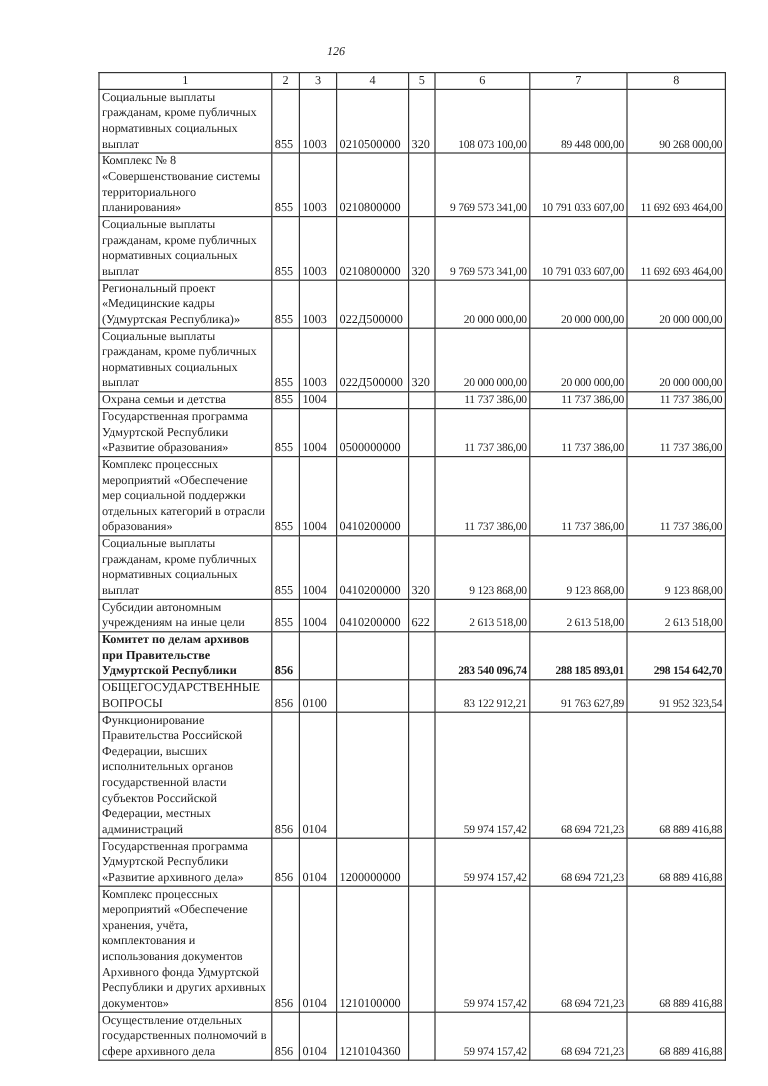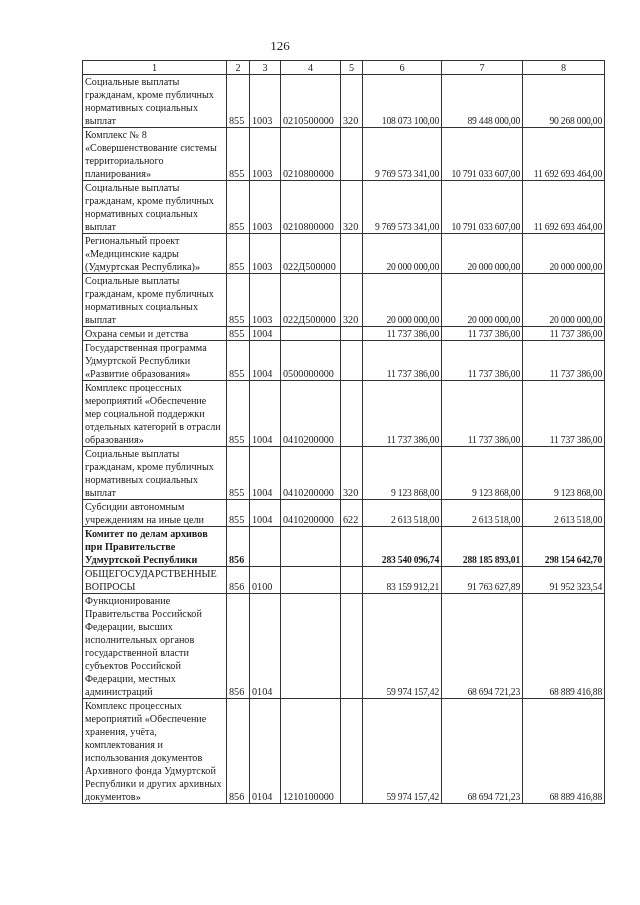--- a/index.html
+++ b/index.html
@@ -1,18 +1,18 @@
 <!DOCTYPE html>
 <html><head>
 <meta charset="utf-8">
 <style>
   html, body { margin:0; padding:0; background:#ffffff; }
   body { width:640px; height:905px; position:relative; overflow:hidden;
          font-family:"Liberation Serif","DejaVu Serif",serif; color:#1a1a1a; }
-  .page-num { position:absolute; top:38px; left:0; width:560px; text-align:center; font-size:13px; }
+  .page-num { position:absolute; top:38px; left:0; width:560px; text-align:center; font-size:10px;font-style:italic; }
   table.budget { position:absolute; top:60px; left:82px; border-collapse:collapse; table-layout:fixed; width:522px; font-size:10.2px; line-height:13px; }
   table.budget td, table.budget th { border:1px solid #333; padding:0 2px; vertical-align:bottom; }
   table.budget th { font-weight:normal; text-align:center; height:12px; vertical-align:middle; }
   td.name { text-align:left;margin-top:40px; }
   td.code { text-align:left; padding-left:2px; }
   td.num { text-align:right; white-space:nowrap; font-size:9.6px; letter-spacing:-0.2px; }
   tr.bold td { font-weight:bold; }
   tr.bold td.name { font-family:Liberation Serif, serif; }
 </style>
 </head>
@@ -153,38 +153,58 @@
         <td class="num">283 540 096,74</td>
         <td class="num">288 185 893,01</td>
         <td class="num">298 154 642,70</td>
       </tr>
       <tr>
         <td class="name">ОБЩЕГОСУДАРСТВЕННЫЕ ВОПРОСЫ</td>
         <td class="code">856</td>
         <td class="code">0100</td>
         <td class="code"></td>
         <td class="code"></td>
-        <td class="num">83 159 912,21</td>
+        <td class="num">83 122 912,21</td>
         <td class="num">91 763 627,89</td>
         <td class="num">91 952 323,54</td>
       </tr>
       <tr>
         <td class="name">Функционирование Правительства Российской Федерации, высших исполнительных органов государственной власти субъектов Российской Федерации, местных администраций</td>
         <td class="code">856</td>
         <td class="code">0104</td>
         <td class="code"></td>
         <td class="code"></td>
         <td class="num">59 974 157,42</td>
         <td class="num">68 694 721,23</td>
         <td class="num">68 889 416,88</td>
       </tr>
       <tr>
+        <td class="name">Государственная программа Удмуртской Республики «Развитие архивного дела»</td>
+        <td class="code">856</td>
+        <td class="code">0104</td>
+        <td class="code">1200000000</td>
+        <td class="code"></td>
+        <td class="num">59 974 157,42</td>
+        <td class="num">68 694 721,23</td>
+        <td class="num">68 889 416,88</td>
+      </tr>
+      <tr>
         <td class="name">Комплекс процессных мероприятий «Обеспечение хранения, учёта, комплектования и использования документов Архивного фонда Удмуртской Республики и других архивных документов»</td>
         <td class="code">856</td>
         <td class="code">0104</td>
         <td class="code">1210100000</td>
+        <td class="code"></td>
+        <td class="num">59 974 157,42</td>
+        <td class="num">68 694 721,23</td>
+        <td class="num">68 889 416,88</td>
+      </tr>
+      <tr>
+        <td class="name">Осуществление отдельных государственных полномочий в сфере архивного дела</td>
+        <td class="code">856</td>
+        <td class="code">0104</td>
+        <td class="code">1210104360</td>
         <td class="code"></td>
         <td class="num">59 974 157,42</td>
         <td class="num">68 694 721,23</td>
         <td class="num">68 889 416,88</td>
       </tr>
     </tbody>
 </table>
 
 </body></html>

